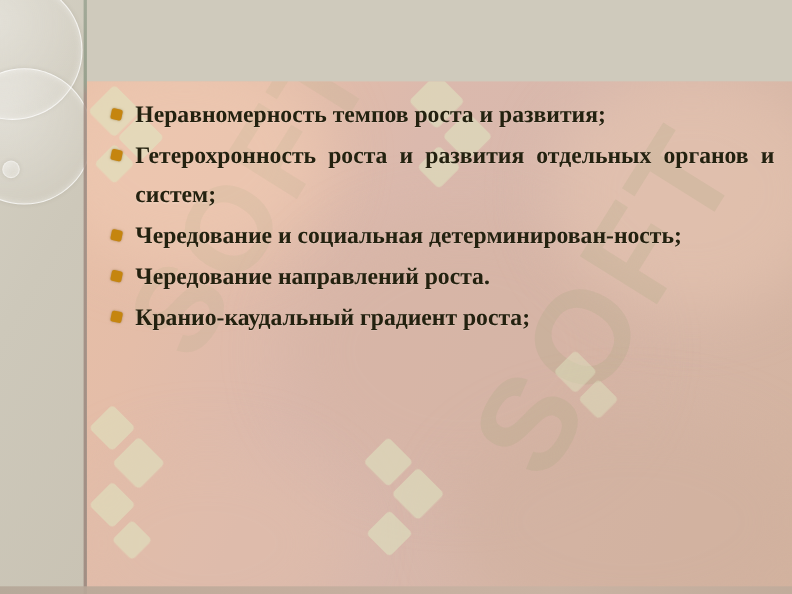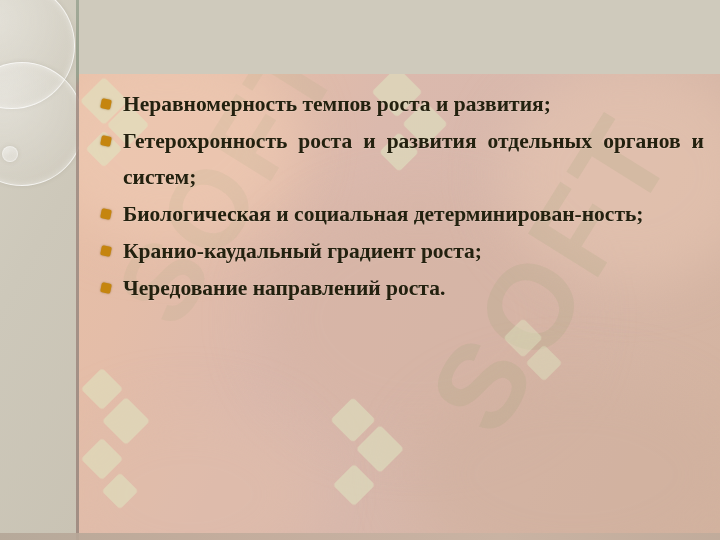--- a/index.html
+++ b/index.html
@@ -229,22 +229,22 @@
         <div class="dia" style="left:2px;top:66px;width:30px;height:30px;"></div>
       </div>
       <div class="wm wm-e">
         <div class="dia" style="left:0;top:0;width:28px;height:28px;"></div>
         <div class="dia" style="left:22px;top:26px;width:26px;height:26px;"></div>
       </div>
 
       <ul class="bullets">
         <li class="nojust">Неравномерность темпов роста и развития;</li>
         <li>Гетерохронность роста и развития отдельных органов и систем;</li>
-        <li>Биологическая и социальная детерминирован-ность;</li>
+        <li>Чередование и социальная детерминирован-ность;</li>
+        <li class="nojust">Чередование направлений роста.</li>
         <li class="nojust">Кранио-каудальный градиент роста;</li>
-        <li class="nojust">Чередование направлений роста.</li>
       </ul>
 
     </div>
   </div>
 
   <div class="bottom-strip"></div>
 </div>
 
 </body></html>

